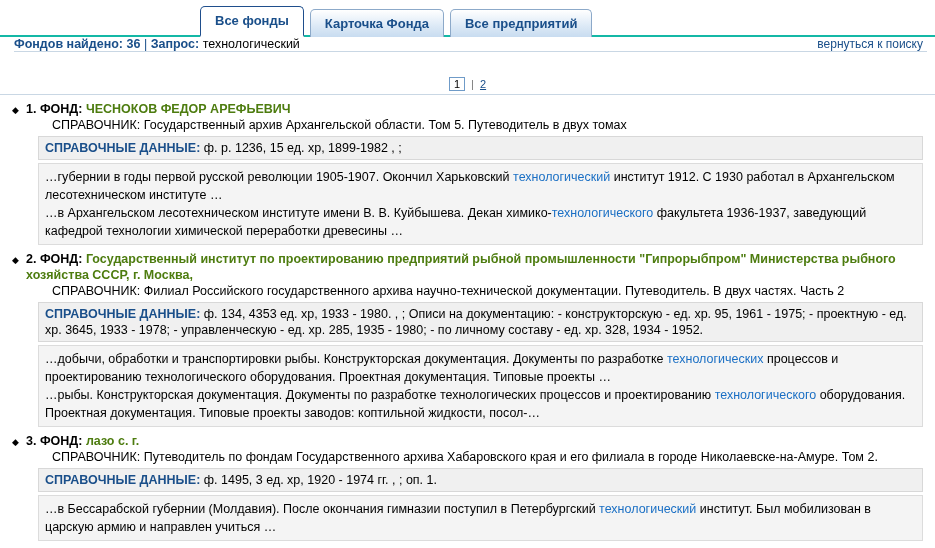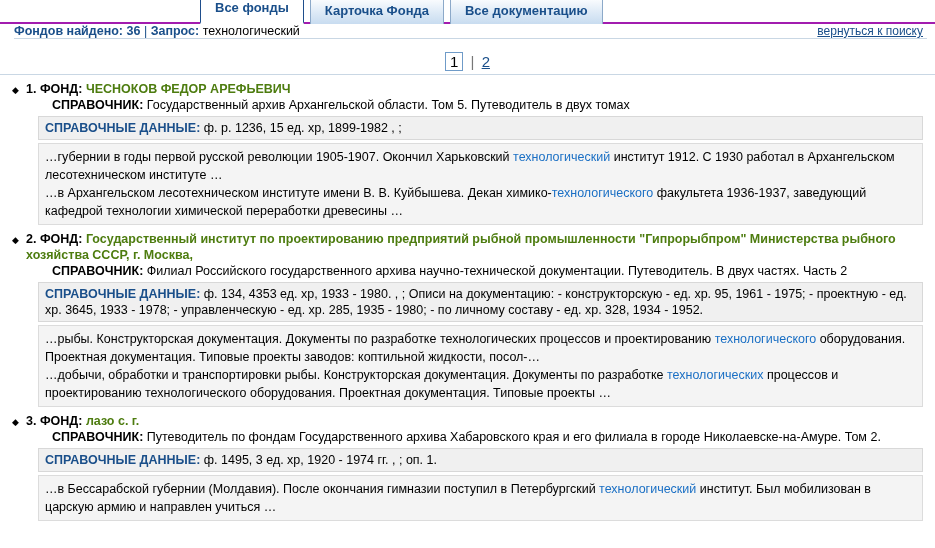--- a/index.html
+++ b/index.html
@@ -18,22 +18,22 @@
   .page {
     position: relative;
     width: 935px;
     height: 548px;
     box-sizing: border-box;
   }
 
   
   .tabbar {
     position: relative;
-    height: 24px;
-    border-bottom: 2px solid #a21caf;
+    height: 37px;
+    border-bottom: 2px solid #14b8a6;
     display: flex;
     align-items: flex-end;
     padding-left: 200px;
     box-sizing: border-box;
     background: #ffffff;
   }
   .tab {
     position: relative;
     margin-right: 6px;
     padding: 6px 14px 5px 14px;
@@ -68,39 +68,39 @@
   }
   .info-left {
     float: left;
     color: #1a4f8a;
   }
   .info-left b { font-weight: bold; }
   .info-query-val { color: #000000; font-weight: normal; }
   .info-right {
     float: right;
     color: #1a4f8a;
-    text-decoration: underline;
     cursor: pointer;
     font-size: 12px;
     padding-right: 4px;
   }
   .hr-line {
     clear: both;
     border-top: 1px solid #c9d7e4;
     margin: 2px 0 0 0;
     height: 0;
   }
 
   
   .paging {
     text-align: center;
     padding: 5px 0 4px 0;
-    font-size: 15px;
+    font-size: 11px;
     color: #1a4f8a;
     border-bottom: 1px solid #c9d7e4;
+    margin-top: 12px;
   }
   .paging .cur {
     border: 1px solid #6f9bc8;
     padding: 0 4px;
     color: #000;
     background: #fff;
   }
   .paging .sep { color: #777; padding: 0 3px; }
   .paging a {
     color: #1a4f8a;
@@ -135,21 +135,21 @@
     font-weight: bold;
     text-decoration: none;
     cursor: pointer;
   }
   .rec-title.lower { text-transform: none; }
   .rec-guide {
     padding-left: 40px;
     line-height: 16px;
   }
   .rec-guide .gl {
-    font-weight: bold;
+    font-weight: normal;
     font-variant: normal;
   }
   .spr-box {
     background: #f0f0f0;
     border: 1px solid #d8d8d8;
     margin: 3px 0 0 26px;
     padding: 3px 6px;
     line-height: 16px;
   }
   .spr-box .lbl {
@@ -169,21 +169,21 @@
   }
 </style>
 </head>
 <body>
 
 <div class="page">
 
   <div class="tabbar">
     <div class="tab active">Все фонды</div>
     <div class="tab">Карточка Фонда</div>
-    <div class="tab">Все документацию</div>
+    <div class="tab">Все предприятий</div>
   </div>
 
   <div class="inforow">
     <div class="info-left">
       <b>Фондов найдено:</b>
       <b>36</b>
       <span>|</span>
       <b>Запрос:</b>
       <span class="info-query-val">технологический</span>
     </div>
@@ -234,24 +234,24 @@
       <div class="rec-guide">
         <span class="gl">СПРАВОЧНИК:</span>
         <span>Филиал Российского государственного архива научно-технической документации. Путеводитель. В двух частях. Часть 2</span>
       </div>
       <div class="spr-box">
         <span class="lbl">СПРАВОЧНЫЕ ДАННЫЕ:</span>
         <span>ф. 134, 4353 ед. хр, 1933 - 1980. , ; Описи на документацию: - конструкторскую - ед. хр. 95, 1961 - 1975; - проектную - ед. хр. 3645, 1933 - 1978; - управленческую - ед. хр. 285, 1935 - 1980; - по личному составу - ед. хр. 328, 1934 - 1952.</span>
       </div>
       <div class="snip-box">
         <p class="snip">
+          <span>…добычи, обработки и транспортировки рыбы. Конструкторская документация. Документы по разработке </span><span class="hl">технологических</span><span> процессов и проектированию технологического оборудования. Проектная документация. Типовые проекты …</span>
+        </p>
+        <p class="snip">
           <span>…рыбы. Конструкторская документация. Документы по разработке технологических процессов и проектированию </span><span class="hl">технологического</span><span> оборудования. Проектная документация. Типовые проекты заводов: коптильной жидкости, посол-…</span>
-        </p>
-        <p class="snip">
-          <span>…добычи, обработки и транспортировки рыбы. Конструкторская документация. Документы по разработке </span><span class="hl">технологических</span><span> процессов и проектированию технологического оборудования. Проектная документация. Типовые проекты …</span>
         </p>
       </div>
     </div>
 
     <div class="record">
       <div class="rec-head">
         <span class="bullet">◆</span>
         <span class="rec-label">3.</span>
         <span class="rec-label">ФОНД:</span>
         <span class="rec-title lower">лазо с. г.</span>

